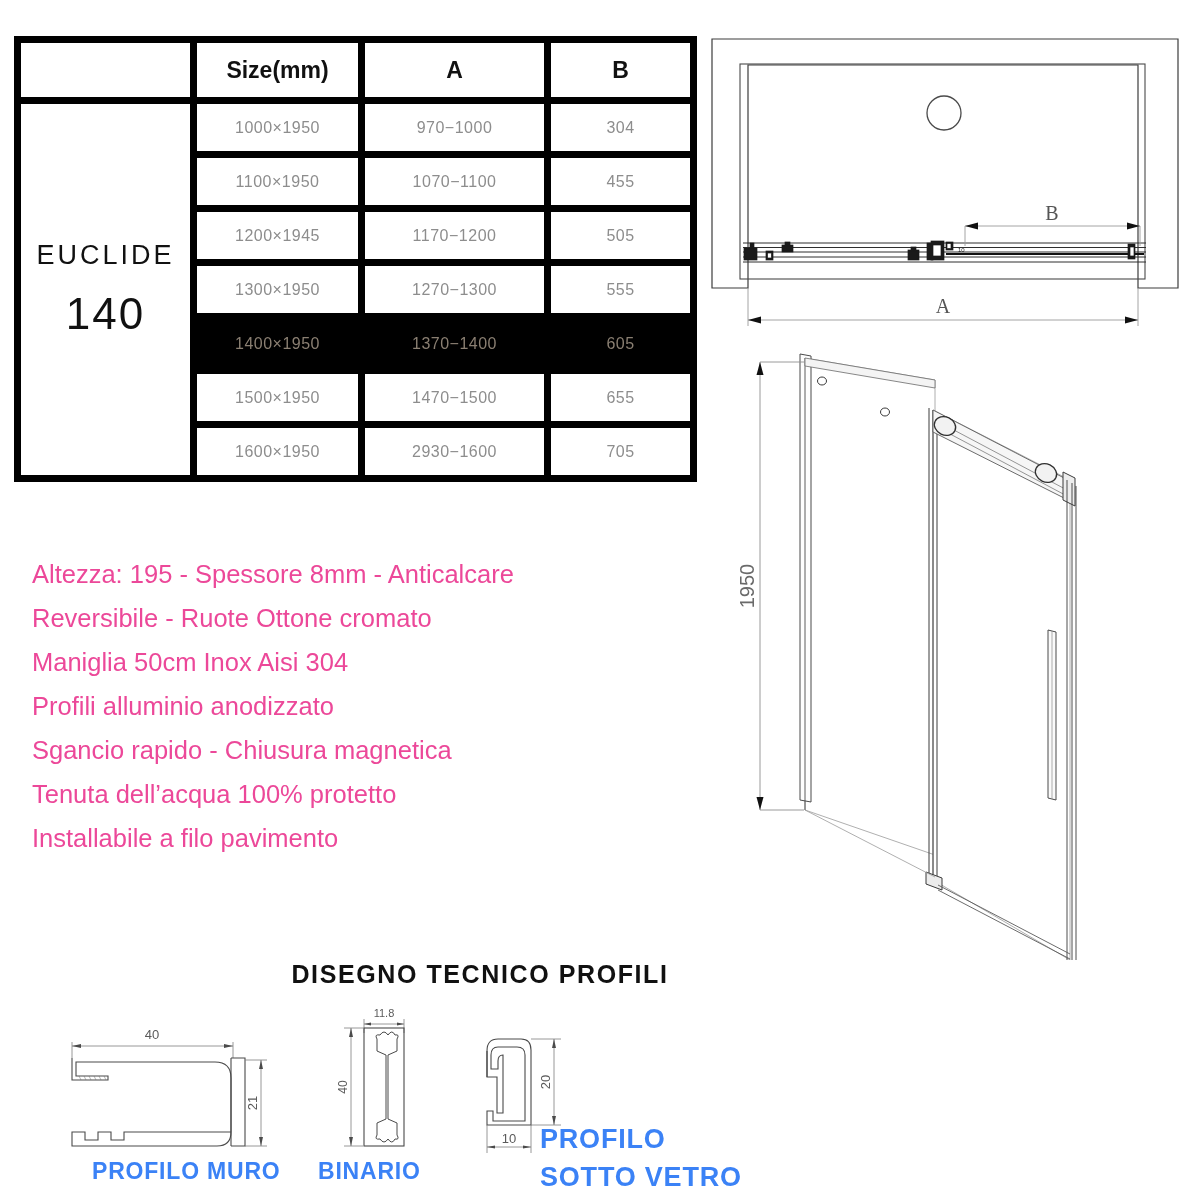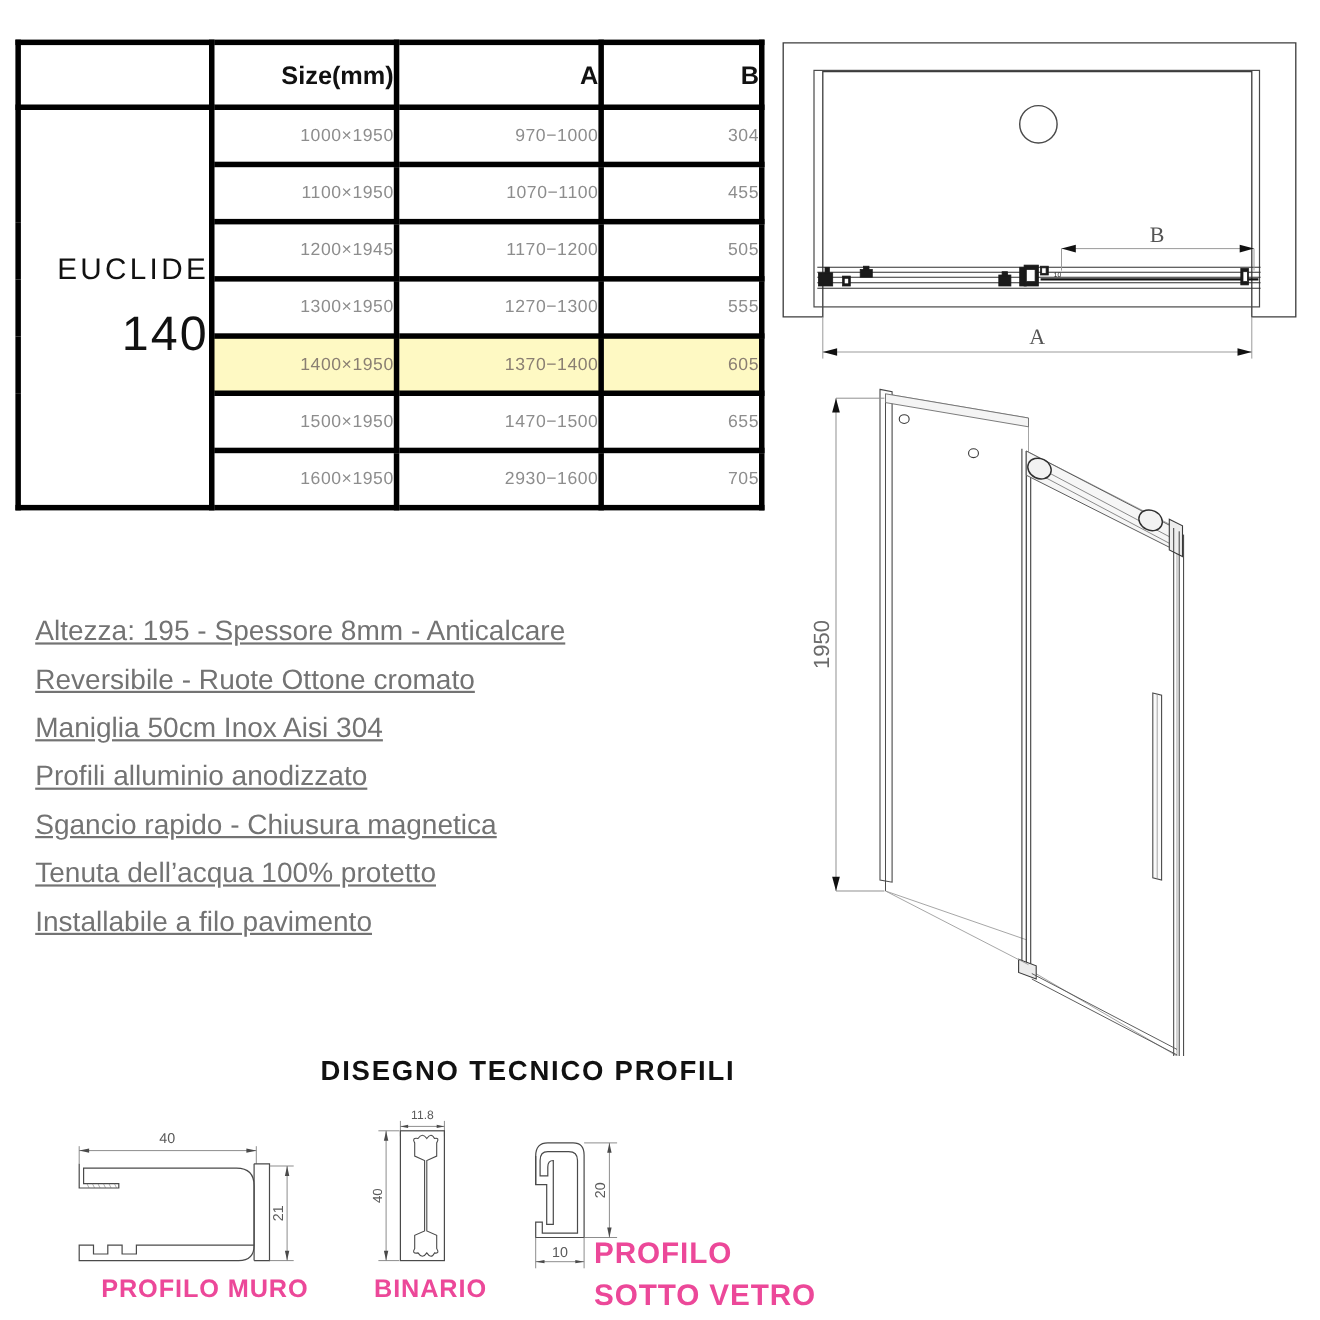--- a/index.html
+++ b/index.html
@@ -21,22 +21,22 @@
     left: 14px;
     top: 36px;
     width: 676px;
   }
   table.spec {
     border-collapse: collapse;
     width: 100%;
     table-layout: fixed;
   }
   table.spec td, table.spec th {
-    border: 5px solid #000000;
-    text-align: right;
+    border: 7px solid #000000;
+    text-align: center;
     vertical-align: middle;
     padding: 0;
   }
   .col-model  { width: 176px; }
   .col-size   { width: 168px; }
   .col-a      { width: 186px; }
   .col-b      { width: 146px; }
 
   th.hdr {
     height: 54px;
@@ -66,36 +66,35 @@
     margin-top: 20px;
   }
 
   td.data {
     height: 47px;
     font-size: 16px;
     color: #8d8d8d;
     font-family: "Liberation Sans", sans-serif;
     letter-spacing: 0.5px;
   }
-  tr.highlight td.data { background: #fef9c3; color: #8a7f72; }
+  tr.highlight td.data { background: #000000; color: #8a7f72; }
 
   
   #spec-list {
     position: absolute;
     left: 32px;
     top: 552px;
     width: 640px;
   }
   #spec-list .line {
     font-size: 25.5px;
-    color: #737373;
+    color: #ec4899;
     line-height: 44px;
     white-space: nowrap;
     font-family: "Liberation Sans", sans-serif;
-    text-decoration: underline;
   }
 
   
   #profiles-title {
     position: absolute;
     left: 0;
     top: 960px;
     width: 960px;
     text-align: center;
     font-size: 25px;
@@ -103,25 +102,25 @@
     letter-spacing: 1.6px;
     color: #111;
   }
 
   
   .prof-caption {
     position: absolute;
     font-size: 23px;
     font-weight: 700;
     letter-spacing: 0.8px;
-    color: #ec4899;
+    color: #3b82f6;
     white-space: nowrap;
   }
   #cap-muro    { left: 92px;  top: 1158px; }
-  #cap-binario { left: 340px; top: 1158px; text-align: right; }
+  #cap-binario { left: 318px; top: 1158px; text-align: right; }
   #cap-vetro   { left: 540px; top: 1120px; line-height: 38px; font-size: 27px; }
 
   svg { display: block; }
   .dw { position: absolute; }
 </style>
 </head>
 <body>
 
 <div id="spec-table-wrap">
   <table class="spec">

